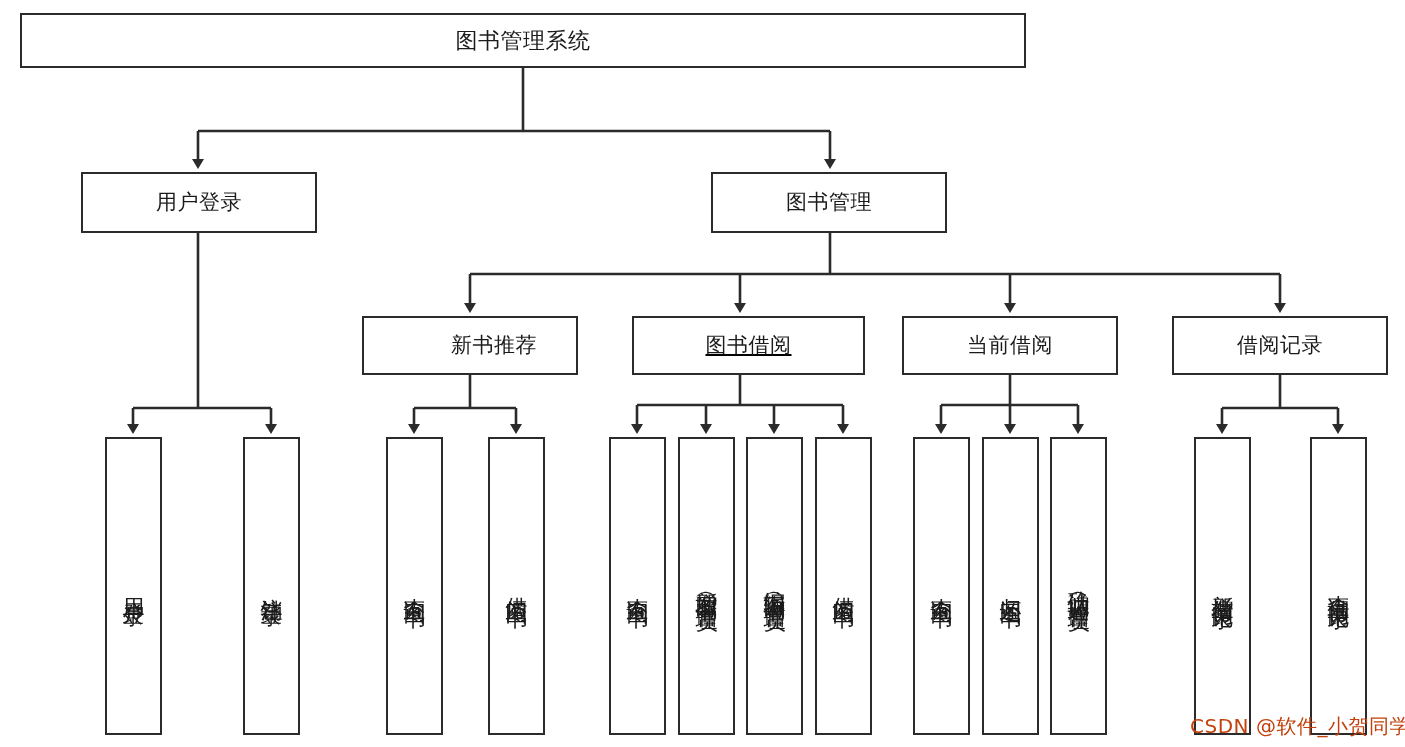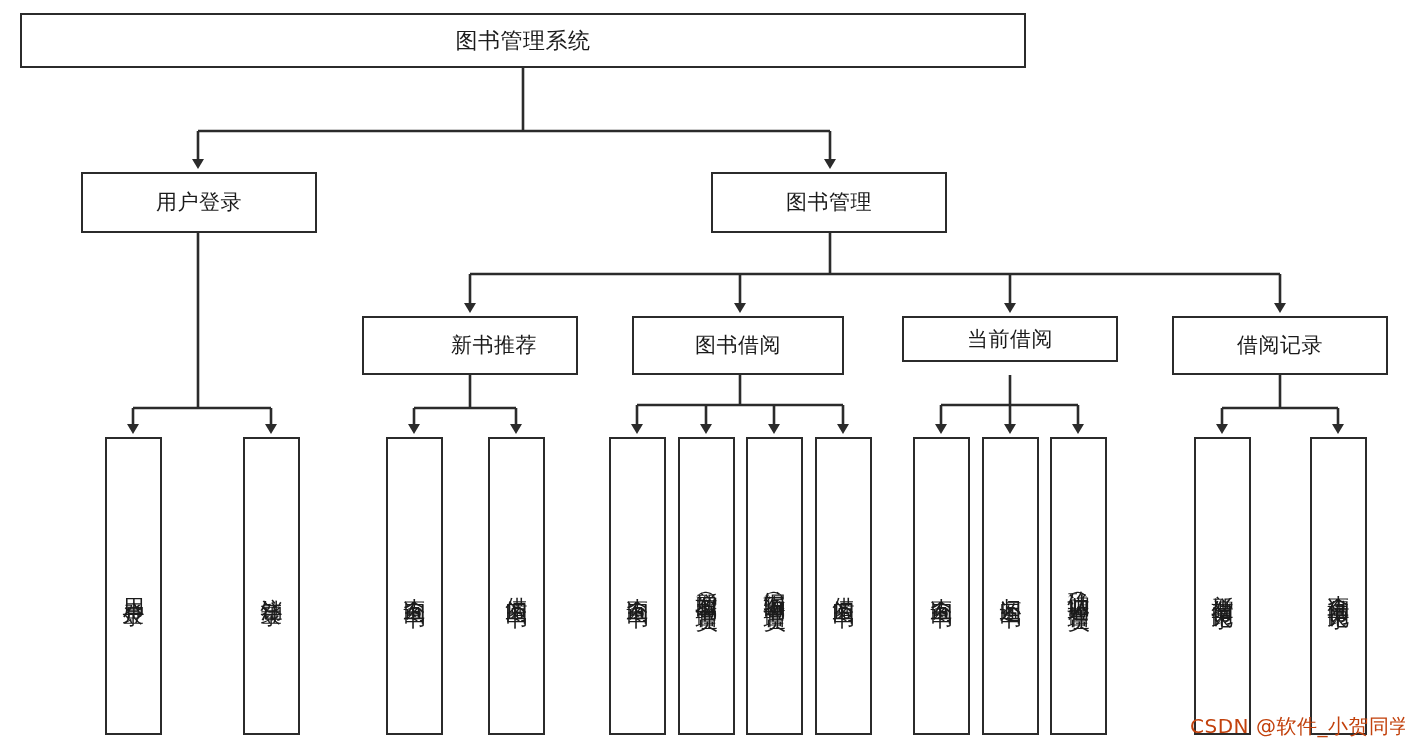--- a/index.html
+++ b/index.html
@@ -136,25 +136,25 @@
   </div>
 
   <div class="node horiz" style="left:711px; top:172px; width:236px; height:61px;">
     <span class="node-label">图书管理</span>
   </div>
 
   <div class="node horiz" style="left:362px; top:316px; width:216px; height:59px;padding-left:48px;">
     <span class="node-label">新书推荐</span>
   </div>
 
-  <div class="node horiz" style="left:632px; top:316px; width:212px; height:59px;">
+  <div class="node horiz" style="left:632px; top:316px; width:233px; height:59px;text-decoration:underline;">
     <span class="node-label">图书借阅</span>
   </div>
 
-  <div class="node horiz" style="left:902px; top:316px; width:216px; height:46px;">
+  <div class="node horiz" style="left:902px; top:316px; width:216px; height:59px;">
     <span class="node-label">当前借阅</span>
   </div>
 
   <div class="node horiz" style="left:1172px; top:316px; width:216px; height:59px;">
     <span class="node-label">借阅记录</span>
   </div>
 
   <div class="node vert" style="left:105px; top:437px; width:57px; height:298px;">
     <span class="node-label">用户登录</span>
   </div>

